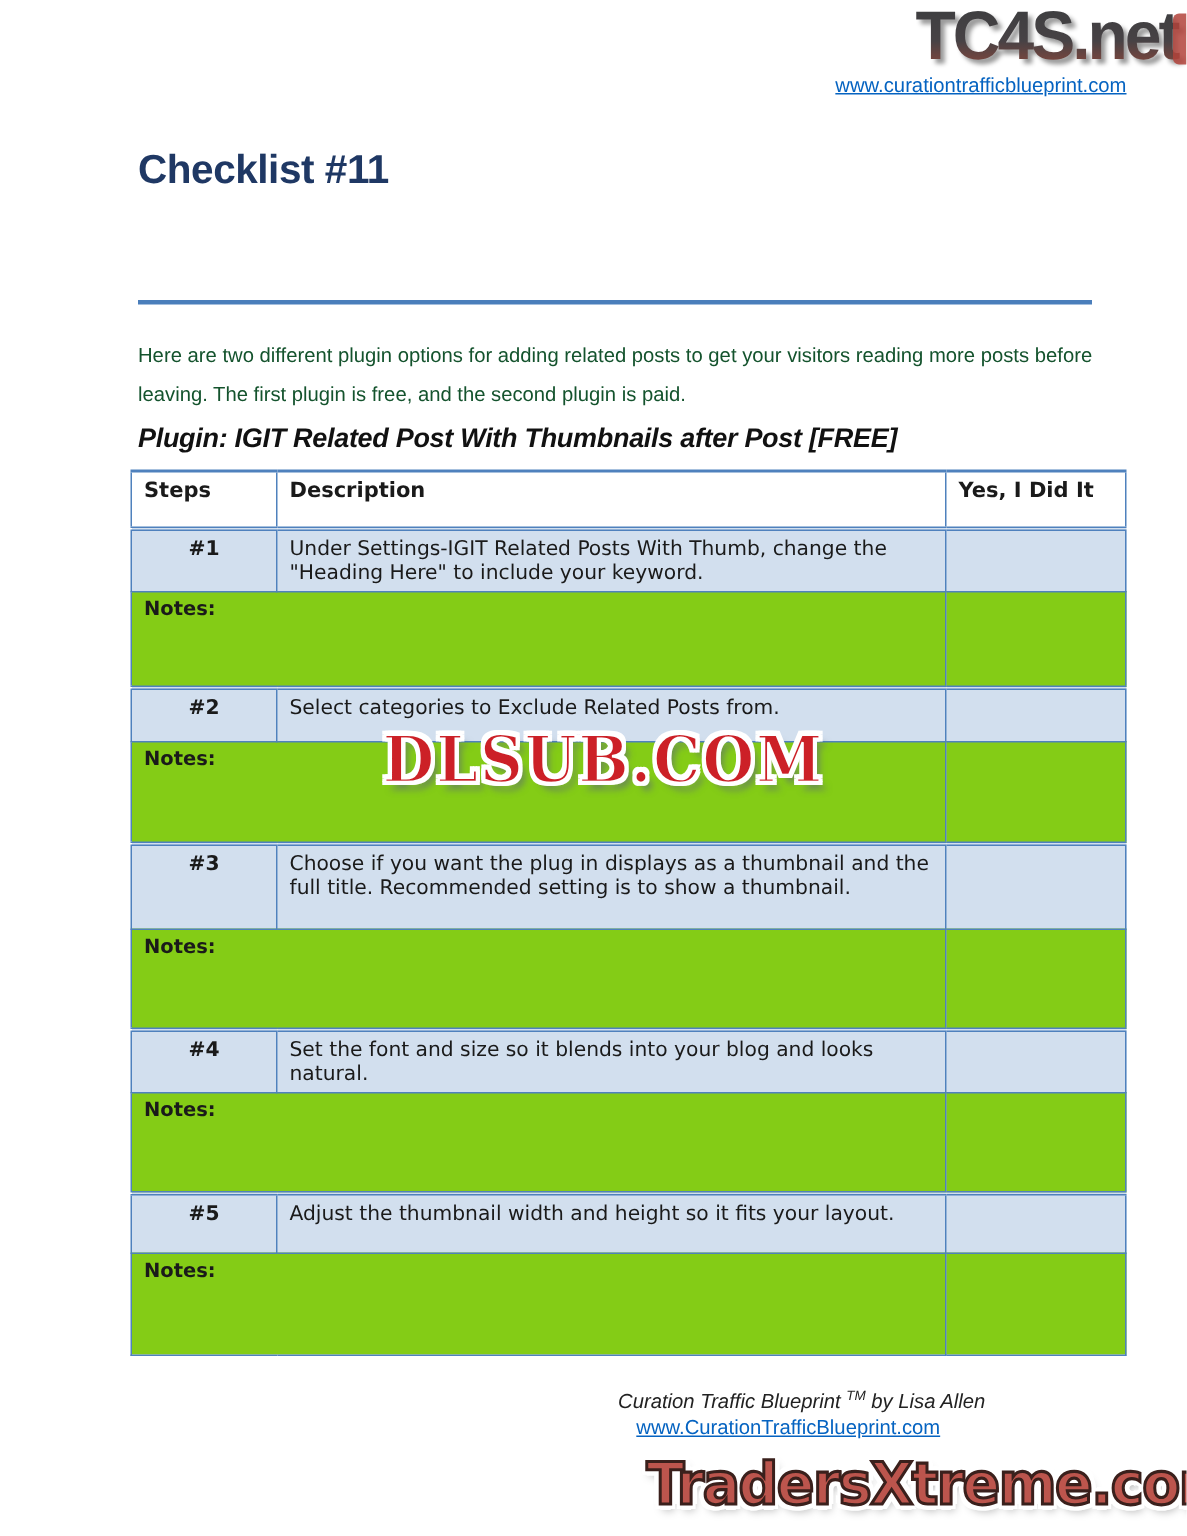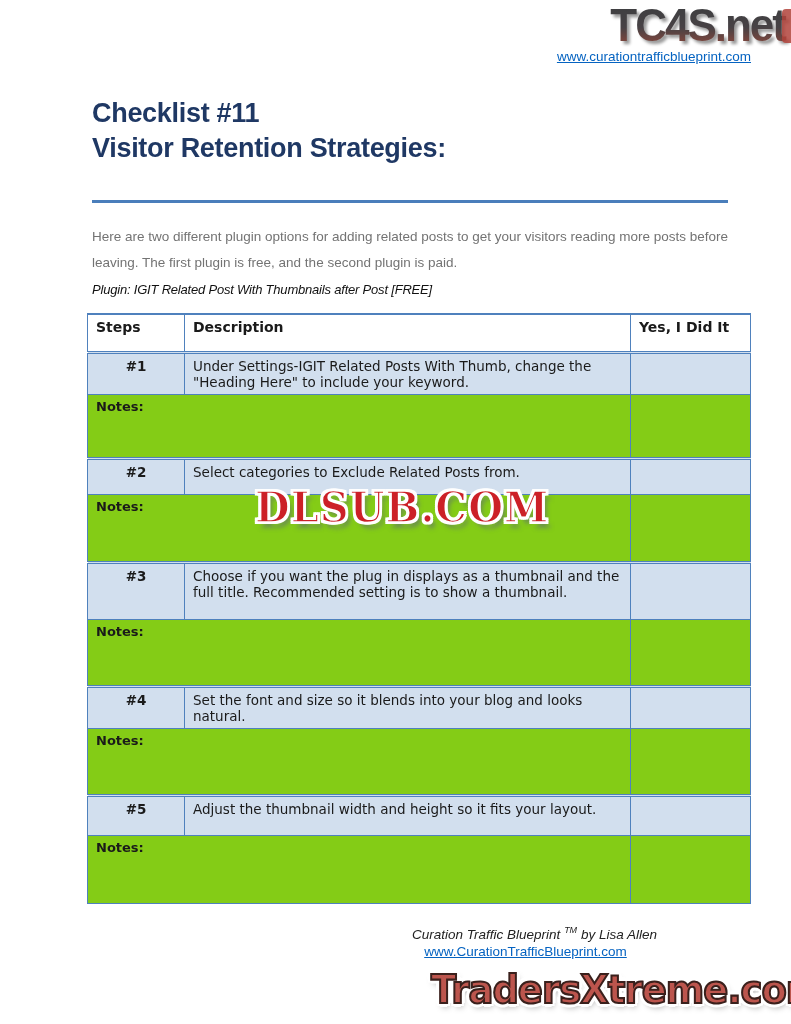--- a/index.html
+++ b/index.html
@@ -36,27 +36,27 @@
     letter-spacing:-0.3px;
   }
   .title-rule {
     position:absolute; top:200px; left:92px; width:636px; height:3px;
     background:#4a7ebb; border:none;
   }
 
   
   .intro {
     position:absolute; top:224px; left:92px; width:648px;
-    font-size:13.5px; line-height:26px; color:#737373;
+    font-size:13.5px; line-height:26px; color:#14532d;
   }
 
   
   .section-heading {
     position:absolute; top:282px; left:92px; width:660px;
-    font-size:13px; font-weight:normal; font-style:italic; color:#111;
+    font-size:18px; font-weight:bold; font-style:italic; color:#111;
     letter-spacing:-0.2px;
   }
 
   
   .table-wrap { position:absolute; top:313px; left:87px; width:664px;border-radius:16px; }
   table.checklist {
     width:663px; border-collapse:collapse; table-layout:fixed;
     font-family:"DejaVu Sans", sans-serif; font-size:13.5px; color:#1a1a1a;
     border:1px solid #4f81bd;
   }
@@ -119,21 +119,20 @@
 <body>
 
 <div class="header">
   <span class="logo">TC4S.net</span>
   <span class="logo-fragment"></span>
   <a class="header-link" href="#">www.curationtrafficblueprint.com</a>
 </div>
 
 <div class="title-block">
   <div>Checklist #11</div>
-  <div>Visitor Retention Strategies:</div>
 </div>
 <div class="title-rule"></div>
 
 <p class="intro">Here are two different plugin options for adding related posts to get your visitors reading more posts before leaving. The first plugin is free, and the second plugin is paid.</p>
 
 <h2 class="section-heading">Plugin: IGIT Related Post With Thumbnails after Post [FREE]</h2>
 
 <div class="table-wrap">
   <table class="checklist">
     <colgroup>

